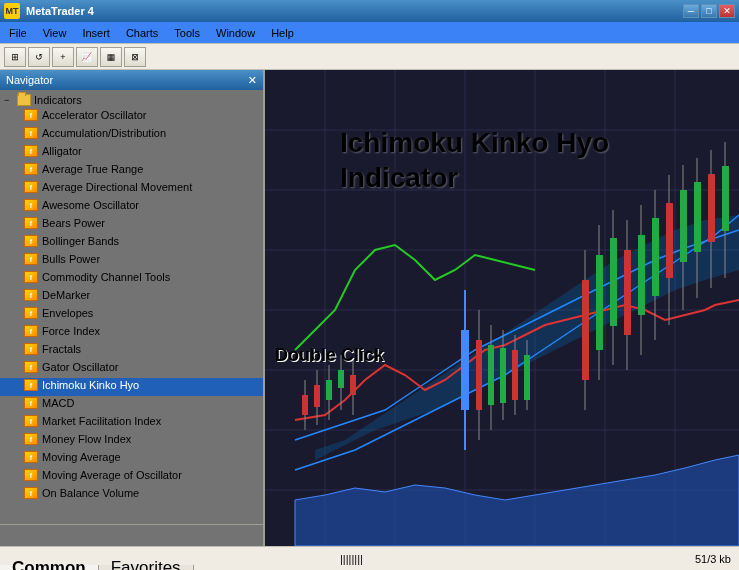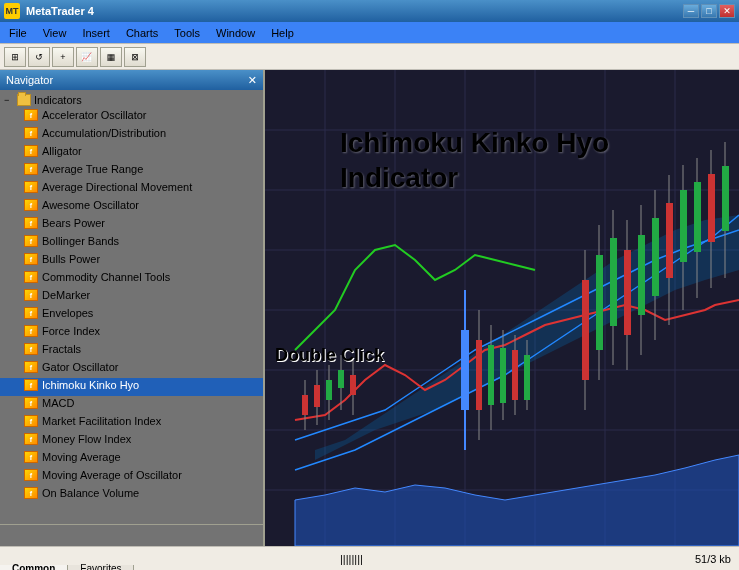--- a/index.html
+++ b/index.html
@@ -178,21 +178,21 @@
     .nav-tabs {
       height: 22px;
       display: flex;
       border-top: 1px solid #a0a090;
     }
     .nav-tab {
       padding: 3px 12px;
       background: #e8e4dc;
       border-right: 1px solid #a0a090;
       cursor: pointer;
-      font-size: 10px;
+      font-size: 17px;
       display: flex;
       align-items: center;
       margin-top: 40px;
     }
     .nav-tab.active {
       background: #f5f3ef;
       border-bottom: none;
       font-weight: bold;
     }
 

